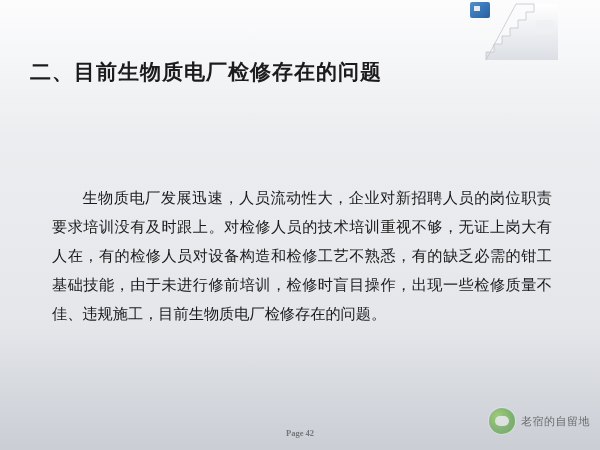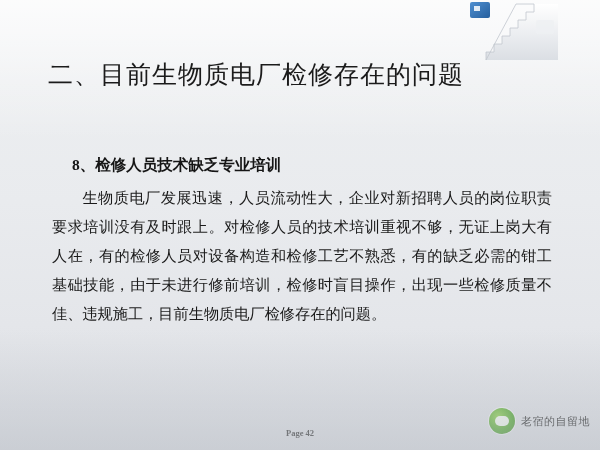--- a/index.html
+++ b/index.html
@@ -45,24 +45,24 @@
     position: absolute;
     top: 0;
     right: 22px;
     width: 120px;
     height: 62px;
     pointer-events: none;
   }
 
   .title {
     position: absolute;
-    left: 48px;
+    left: 30px;
     top: 58px;
-    font-size: 25px;
-    font-weight: normal;
+    font-size: 21px;
+    font-weight: bold;
     letter-spacing: 1px;
     color: #1b1b1b;
     white-space: nowrap;
     font-family: "Liberation Serif", "DejaVu Serif", serif;
   }
 
   .subtitle {
     position: absolute;
     left: 72px;
     top: 155px;
@@ -153,21 +153,20 @@
     </defs>
     <rect x="12" y="2" width="20" height="16" rx="2" fill="url(#gblue)"></rect>
     <rect x="16" y="6" width="6" height="5" fill="#ffffff" opacity="0.85"></rect>
     <polygon points="58,4 76,4 76,12 68,12 68,20 60,20 60,28 52,28 52,36 44,36 44,44 36,44 36,52 28,52 28,60 100,60 100,4" fill="url(#gwhite)" opacity="0.9"></polygon>
     <polygon points="58,4 76,4 76,12 68,12 68,20 60,20 60,28 52,28 52,36 44,36 44,44 36,44 36,52 28,52 28,60" fill="none" stroke="#c2c7ce" stroke-width="0.8"></polygon>
     <rect x="78" y="20" width="18" height="14" rx="2" fill="#eef0f3" opacity="0.8"></rect>
   </svg>
 
   <div class="title">二、目前生物质电厂检修存在的问题</div>
 
-  <div class="subtitle">8、检修人员技术缺乏专业培训</div>
 
   <div class="body-text">生物质电厂发展迅速，人员流动性大，企业对新招聘人员的岗位职责要求培训没有及时跟上。对检修人员的技术培训重视不够，无证上岗大有人在，有的检修人员对设备构造和检修工艺不熟悉，有的缺乏必需的钳工基础技能，由于未进行修前培训，检修时盲目操作，出现一些检修质量不佳、违规施工，目前生物质电厂检修存在的问题。</div>
 
   <div class="page-number">Page  42</div>
 
   <div class="watermark">
     <div class="wm-logo"></div>
     <div class="wm-text">老宿的自留地</div>
   </div>
 

